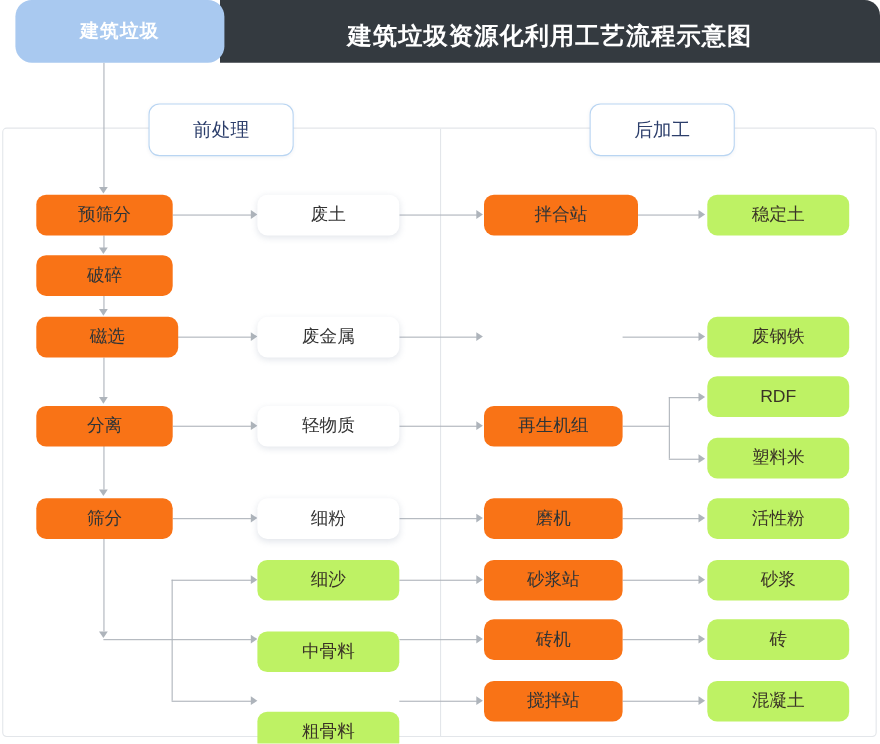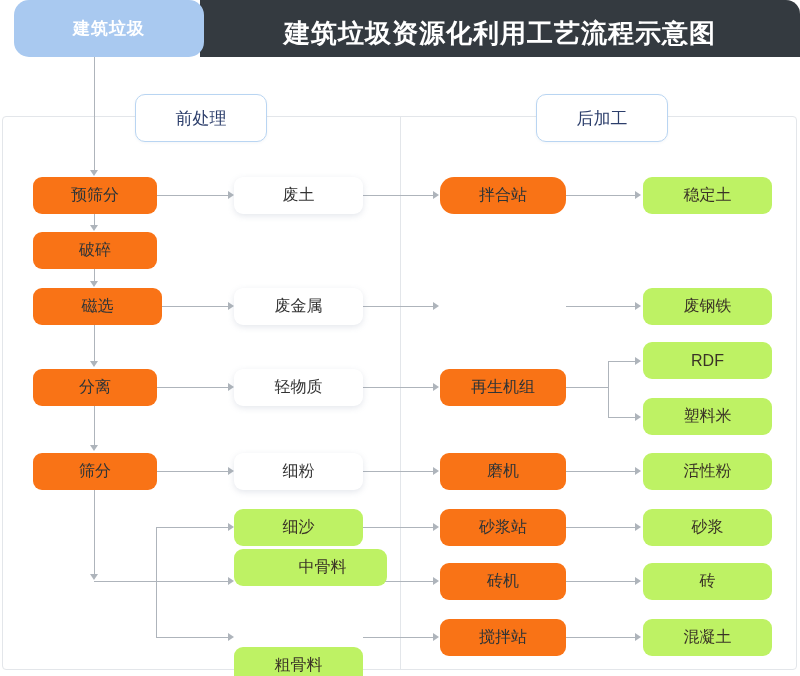--- a/index.html
+++ b/index.html
@@ -15,21 +15,21 @@
   
   .titlebar{
     position:absolute;left:200px;top:0;width:600px;height:57px;
     background:#343a40;
     border-top-right-radius:14px;
     border-bottom-right-radius:0px;
   }
   .titlebar-text{
     position:absolute;left:0;top:0;width:600px;height:66px;
     display:flex;align-items:center;justify-content:center;
-    color:#ffffff;font-size:26px;font-weight:bold;letter-spacing:1px;
+    color:#ffffff;font-size:22px;font-weight:bold;letter-spacing:1px;
     white-space:nowrap;
   }
   .tab{
     position:absolute;left:14px;top:0;width:190px;height:57px;
     background:#a9c9f0;
     border-top-left-radius:16px;
     border-top-right-radius:16px;
     border-bottom-right-radius:18px;
     display:flex;align-items:center;justify-content:center;
     color:#ffffff;font-size:17px;font-weight:bold;letter-spacing:1px;
@@ -187,24 +187,24 @@
   <div class="node blue" style="left:33px;top:232px;width:124px;">破碎</div>
   <div class="node blue" style="left:33px;top:288px;width:129px;">磁选</div>
   <div class="node blue" style="left:33px;top:369px;width:124px;">分离</div>
   <div class="node blue" style="left:33px;top:453px;width:124px;">筛分</div>
 
   <div class="node white" style="left:234px;top:177px;width:129px;">废土</div>
   <div class="node white" style="left:234px;top:288px;width:129px;">废金属</div>
   <div class="node white" style="left:234px;top:369px;width:129px;">轻物质</div>
   <div class="node white" style="left:234px;top:453px;width:129px;">细粉</div>
   <div class="node yellow" style="left:234px;top:509px;width:129px;">细沙</div>
-  <div class="node yellow" style="left:234px;top:549px;width:129px;padding-left:24px;">中骨料</div>
+  <div class="node yellow" style="left:234px;top:574px;width:129px;">中骨料</div>
   <div class="node yellow" style="left:234px;top:647px;width:129px;">粗骨料</div>
 
-  <div class="node blue" style="left:440px;top:177px;width:126px;border-radius:14px;">拌合站</div>
+  <div class="node blue" style="left:440px;top:177px;width:140px;">拌合站</div>
   <div class="node blue" style="left:440px;top:369px;width:126px;">再生机组</div>
   <div class="node blue" style="left:440px;top:453px;width:126px;">磨机</div>
   <div class="node blue" style="left:440px;top:509px;width:126px;">砂浆站</div>
   <div class="node blue" style="left:440px;top:563px;width:126px;">砖机</div>
   <div class="node blue" style="left:440px;top:619px;width:126px;">搅拌站</div>
 
   <div class="node yellow" style="left:643px;top:177px;width:129px;">稳定土</div>
   <div class="node yellow" style="left:643px;top:288px;width:129px;">废钢铁</div>
   <div class="node yellow" style="left:643px;top:342px;width:129px;">RDF</div>
   <div class="node yellow" style="left:643px;top:398px;width:129px;">塑料米</div>

